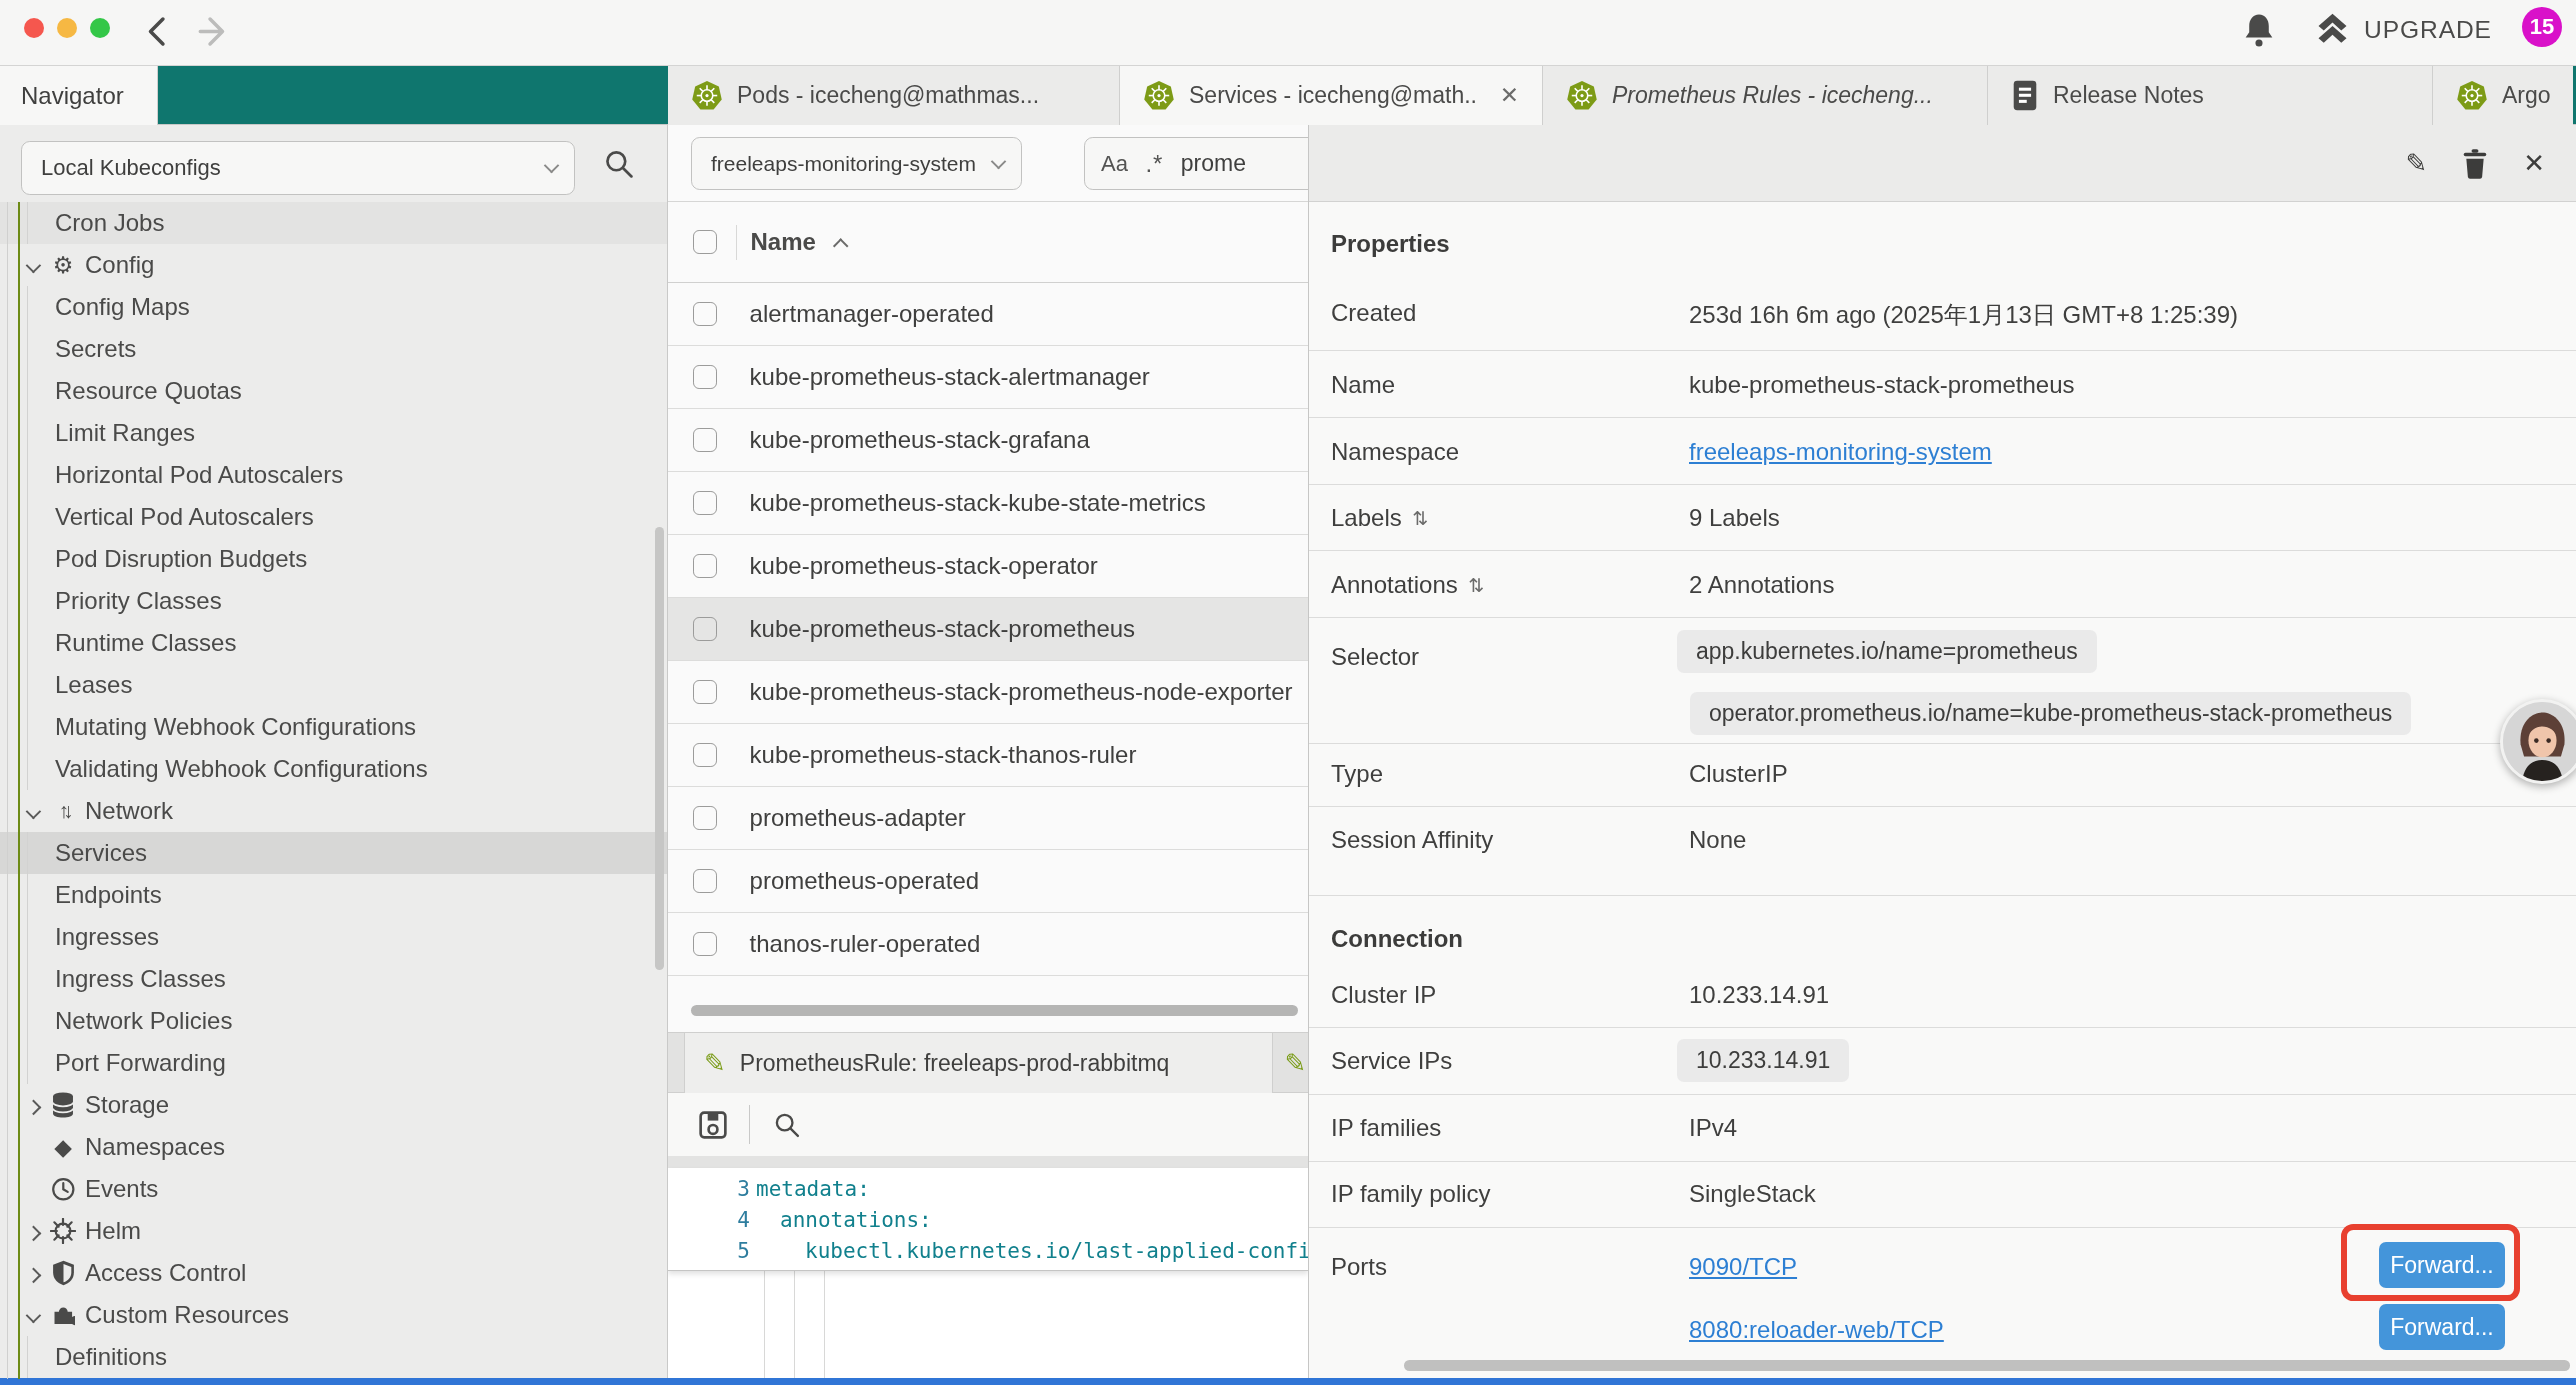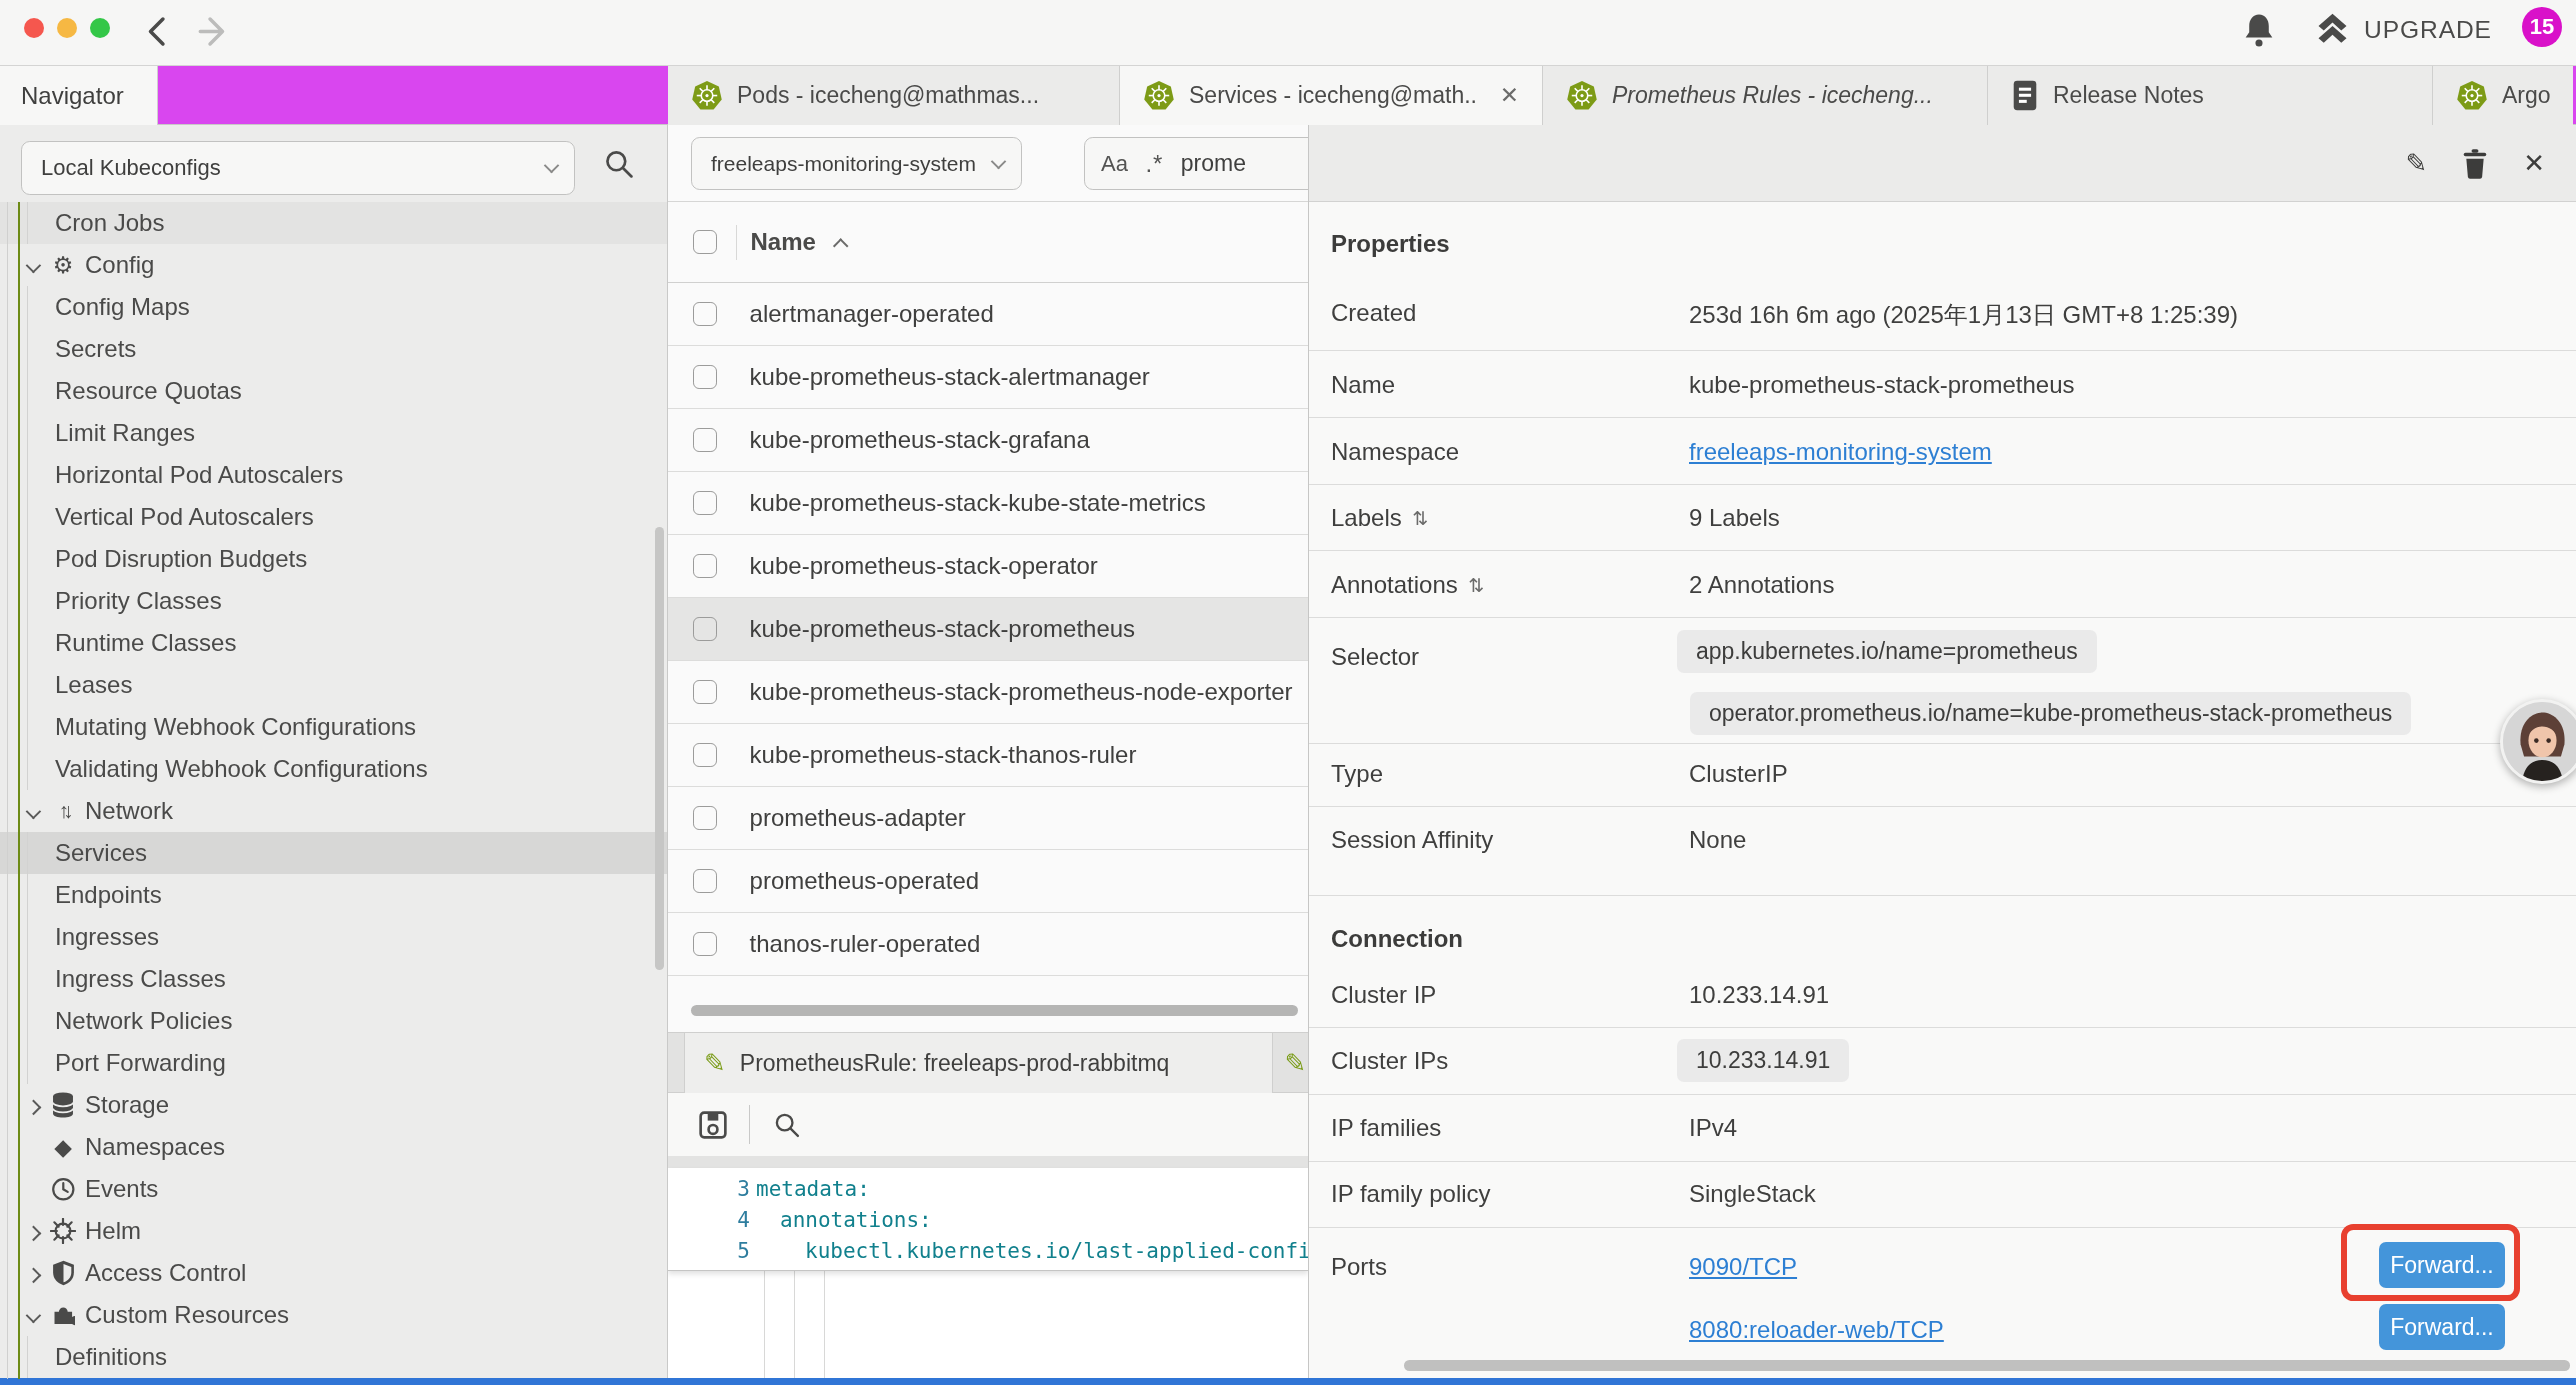--- a/index.html
+++ b/index.html
@@ -16,21 +16,21 @@
   .nav-arrow { position:absolute; top:12.3px; width:39px; height:39px; }
   .nav-back { left:139px; }
   .nav-fwd  { left:195px; }
   .tb-bell { position:absolute; left:2243px; top:10.5px; width:32px; height:39px; }
   .tb-upgrade { position:absolute; left:2315px; top:12.3px; display:flex; align-items:center; gap:14px; cursor:pointer; }
   .tb-upgrade .lbl { font-size:24.6px; color:#4a4a49; letter-spacing:0.9px; }
   .tb-badge { position:absolute; left:2522px; top:7px; width:40px; height:40px; border-radius:50%; background:#d911c9; color:#fff;
     font-size:22px; font-weight:bold; display:flex; align-items:center; justify-content:center; }
 
   
-  .tabstrip { position:absolute; left:0; top:66px; width:2576px; height:59px; background:#d946ef; border-bottom:0.9px solid #c8c8c7; }
+  .tabstrip { position:absolute; left:0; top:66px; width:2576px; height:59px; background:#0f766e; border-bottom:0.9px solid #c8c8c7; }
   .nav-tab { position:absolute; left:0; top:0; width:158px; height:59px; background:#f7f7f6; border-right:0.9px solid #cfcfce;
     display:flex; align-items:center; padding-left:21px; font-size:24px; color:#3f3f3e; }
   .tabs-right { position:absolute; left:668px; top:0; right:0; height:59px; display:flex;align-items:center; }
   .app-tab { height:59px; display:flex; align-items:center; gap:14px; padding:0 23px; background:#ebebea;
     border-right:0.9px solid #cfcfce; font-size:23px; color:#4a4a49; overflow:hidden; white-space:nowrap; }
   .app-tab.active { background:#f7f7f6; }
   .app-tab .k8s-ic { flex:0 0 auto; }
   .app-tab .tab-label { overflow:hidden; text-overflow:clip; }
   .app-tab .tab-label.italic { font-style:italic; }
   .tab-close { font-size:23px; color:#6b6b6a; margin-left:8.8px; cursor:pointer; }
@@ -662,21 +662,21 @@
       <span class="pvalue" style="top:19px;">None</span>
     </div>
 
     <div class="pn-heading" style="top:800px;">Connection</div>
 
     <div class="prow" style="top:838px; height:65px;">
       <span class="plabel" style="top:17.5px;">Cluster IP</span>
       <span class="pvalue" style="top:17.5px;">10.233.14.91</span>
     </div>
     <div class="prow" style="top:903px; height:67px;">
-      <span class="plabel" style="top:19px;">Cluster IPs</span>
+      <span class="plabel" style="top:19px;">Service IPs</span>
       <span class="chip" style="left:368px; top:10.5px;">10.233.14.91</span>
     </div>
     <div class="prow" style="top:970px; height:67px;">
       <span class="plabel" style="top:19px;">IP families</span>
       <span class="pvalue" style="top:19px;">IPv4</span>
     </div>
     <div class="prow" style="top:1036px; height:67px;">
       <span class="plabel" style="top:19px;">IP family policy</span>
       <span class="pvalue" style="top:19px;">SingleStack</span>
     </div>

